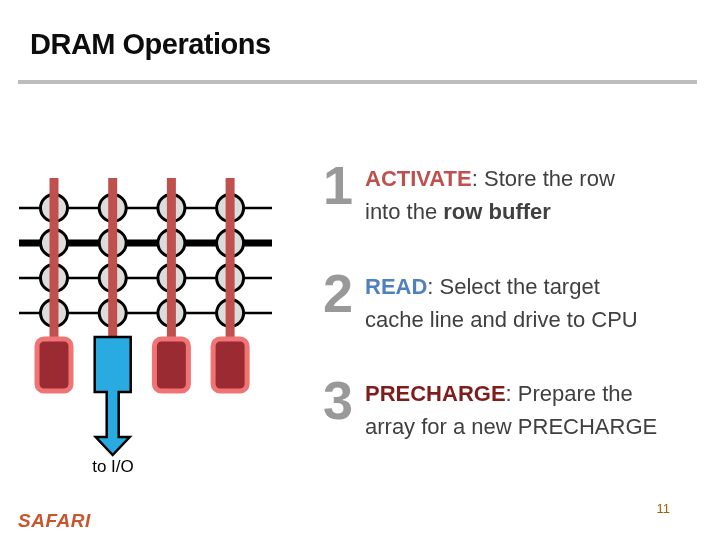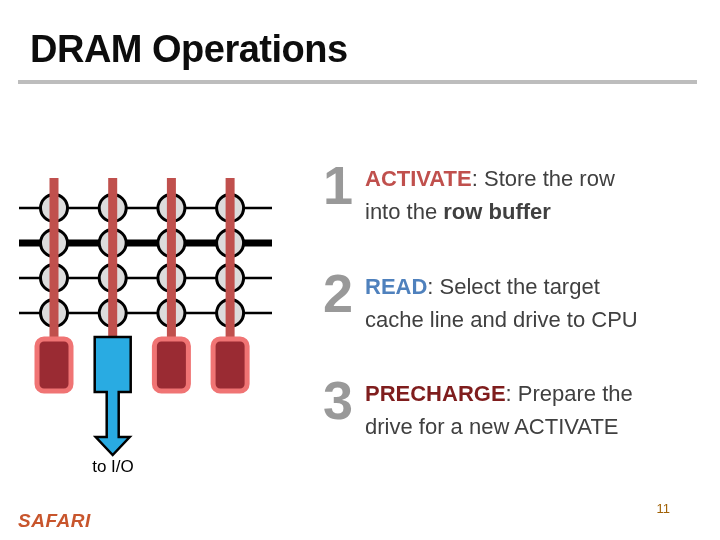--- a/index.html
+++ b/index.html
@@ -1,19 +1,19 @@
 <!DOCTYPE html>
 <html><head>
 <meta charset="utf-8">
 <style>
   html,body{margin:0;padding:0;background:#ffffff;}
   body{width:720px;height:540px;overflow:hidden;font-family:"Liberation Sans",sans-serif;position:relative;}
   .slide{position:absolute;inset:0;background:#ffffff;}
 
-  .title{position:absolute;left:30px;top:28px;font-size:38px;font-weight:bold;letter-spacing:-0.5px;}
+  .title{position:absolute;left:30px;top:28px;font-size:29px;font-weight:bold;letter-spacing:-0.5px;}
   .rule{position:absolute;left:18px;top:80px;width:679px;height:4px;}
 
   .diagram{position:absolute;left:14px;top:165px;width:270px;height:320px;}
   .diagram svg{position:absolute;left:0;top:0;overflow:visible;}
   .io-label{position:absolute;left:44px;top:292px;width:110px;text-align:center;
             font-size:17px;color:#000000;}
 
   .steps{position:absolute;left:0;top:0;width:720px;height:540px;pointer-events:none;}
   .step{position:absolute;left:316px;width:400px;display:flex;align-items:flex-start;}
   .step-num{width:44px;flex:0 0 44px;font-size:54px;line-height:40px;font-weight:bold;
@@ -86,21 +86,21 @@
       <div class="step-text" style="color: rgb(64, 64, 64);">
         <span class="kw" style="color: rgb(79, 129, 189);">READ</span><span>: Select the target</span><br>
         <span>cache line and drive to CPU</span><span class="b"></span>
       </div>
     </div>
 
     <div class="step step-3">
       <div class="step-num" style="color: rgb(153, 153, 153);">3</div>
       <div class="step-text" style="color: rgb(64, 64, 64);">
         <span class="kw" style="color: #7f1d1d;">PRECHARGE</span><span>: Prepare the</span><br>
-        <span>drive for a new ACTIVATE</span><span class="b"></span>
+        <span>array for a new PRECHARGE</span><span class="b"></span>
       </div>
     </div>
 
   </div>
 
   <div class="footer-logo" style="color: rgb(200, 85, 44);">SAFARI</div>
   <div class="page-num" style="color: #a16207;">11</div>
 
 </div>
 

